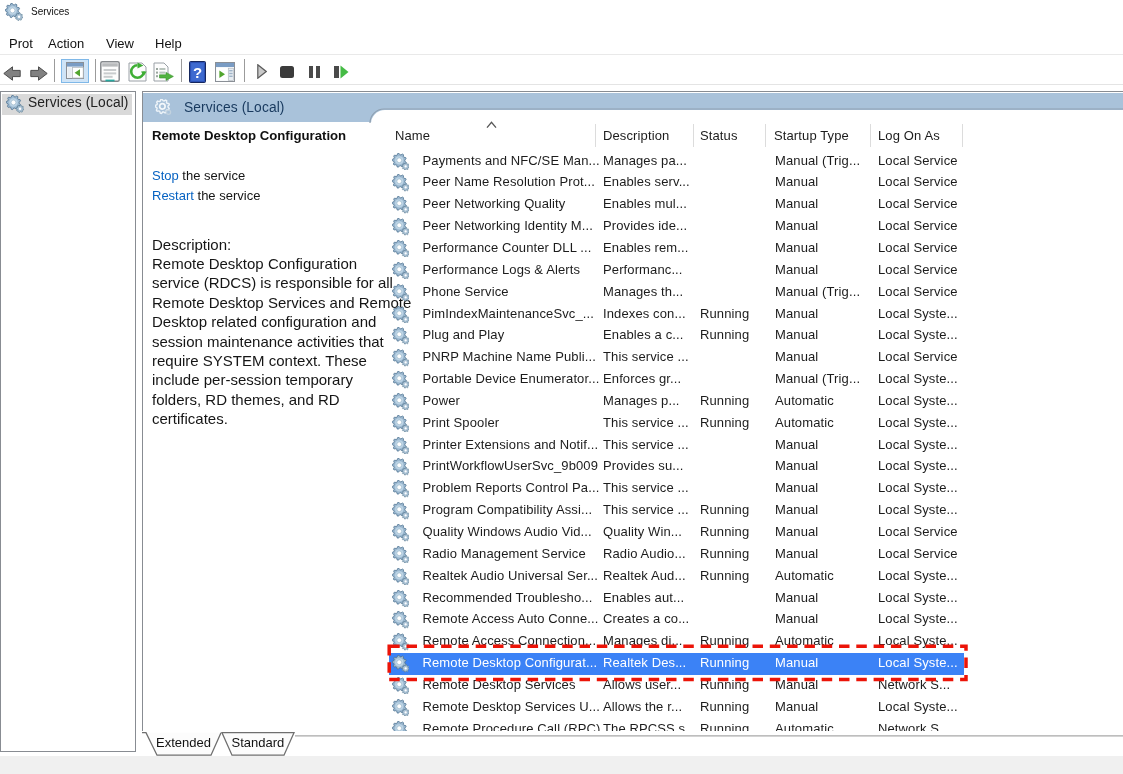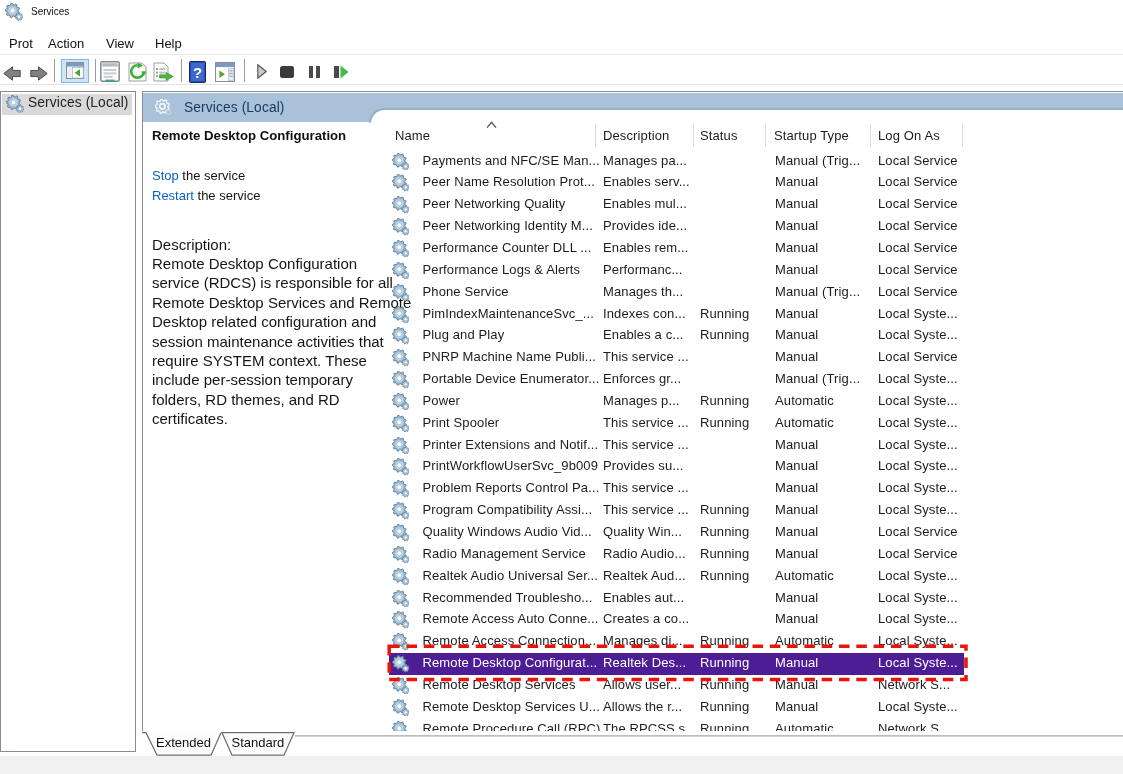--- a/index.html
+++ b/index.html
@@ -25,21 +25,21 @@
 #desctitle{position:absolute;left:152px;top:128px;font-size:13.2px;font-weight:bold;color:#101010}
 .dline{position:absolute;left:152px;font-size:13px;color:#151515}
 a.svc{color:#0662c2;}
 #descpara{position:absolute;left:152px;top:234.5px;font-size:15px;line-height:19.4px;color:#151515}
 .hlabel{position:absolute;top:127.5px;font-size:13px;color:#1c1c1c;letter-spacing:0.12px}
 .hsep{position:absolute;top:124px;width:1px;height:23px;background:#dcdcdc}
 .row{position:absolute;left:18.5px;width:575.5px;height:21.9px}
 .row span{position:absolute;top:2.2px;white-space:nowrap;font-size:13px;color:#1c1c1c;letter-spacing:0.12px}
 .rgear{position:absolute;left:3px;top:2.2px;width:17.5px;height:17.5px}
 .c-name{left:34px}.c-desc{left:214.5px}.c-stat{left:311.5px}.c-start{left:386.5px}.c-logon{left:489.5px}
-.row.sel{background:#4c1d95}
+.row.sel{background:#3b82f6}
 .row.sel span{color:#fff}
 #statusbar{position:absolute;left:0;top:756px;width:1123px;height:18px;background:#f0f0f0}
 .tablabel{position:absolute;top:734.5px;font-size:13px;color:#111}
 #redrect{position:absolute;left:383px;top:640px;width:590px;height:46px}
 </style></head>
 <body>
 <svg width="0" height="0" style="position:absolute">
 <defs>
 <g id="svcgear">
   <path d="M15.94 10.66 L15.42 11.96 L13.40 12.17 L12.65 13.00 L12.63 15.02 L11.40 15.67 L9.72 14.54 L8.61 14.69 L7.30 16.24 L5.94 15.94 L5.38 13.99 L4.43 13.40 L2.43 13.74 L1.58 12.63 L2.40 10.78 L2.06 9.72 L0.31 8.69 L0.36 7.30 L2.19 6.41 L2.61 5.38 L1.93 3.46 L2.86 2.43 L4.83 2.92 L5.82 2.40 L6.53 0.50 L7.91 0.31 L9.10 1.95 L10.19 2.19 L11.96 1.18 L13.14 1.93 L13.00 3.95 L13.68 4.83 L15.67 5.20 L16.10 6.53 L14.69 7.99 L14.65 9.10Z" fill="#9cb9d1" stroke="#4d7190" stroke-width="0.9"></path>

